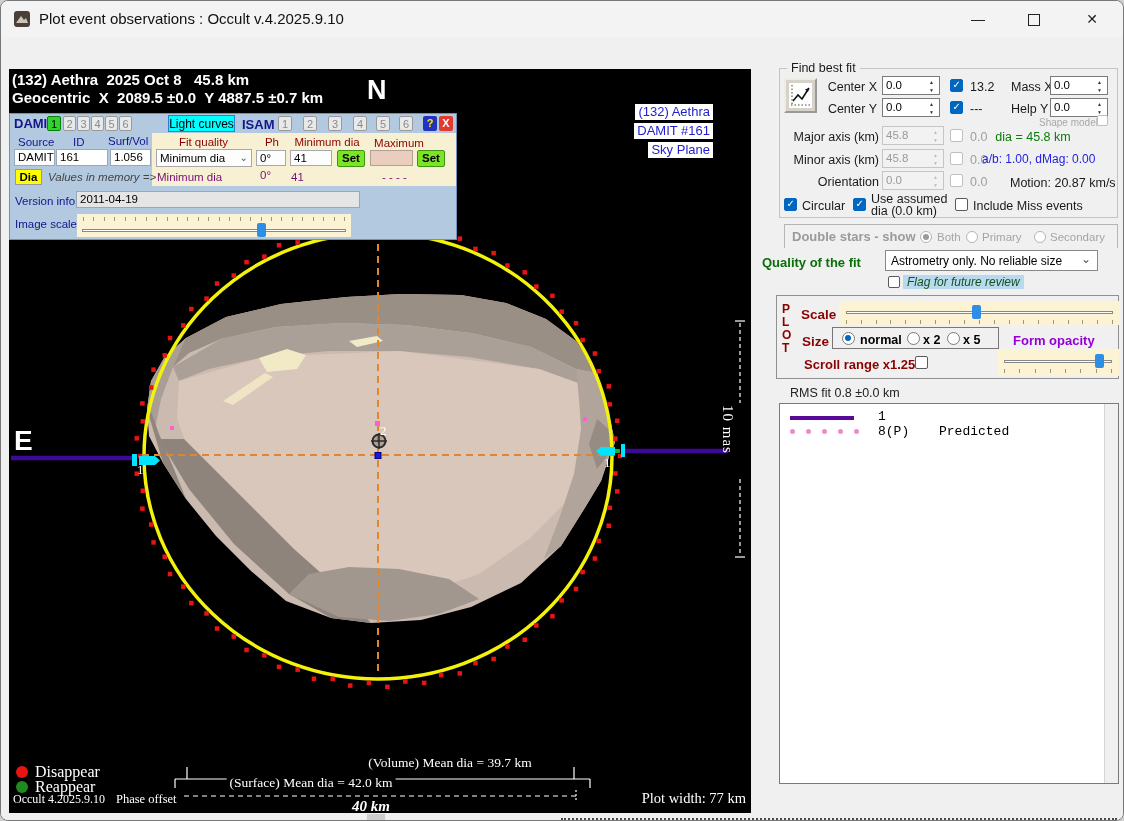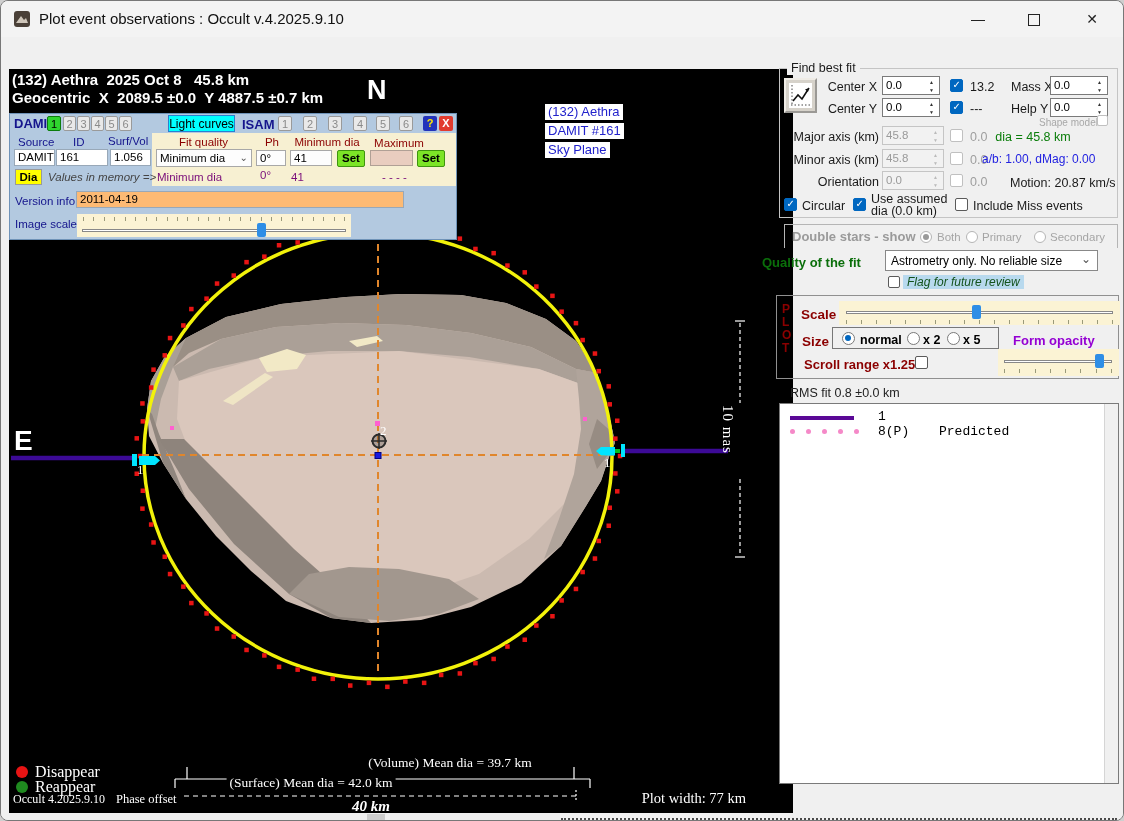--- a/index.html
+++ b/index.html
@@ -13,21 +13,21 @@
   #title-text{left:38px;top:9px;font-size:15px;color:#111;}
   .winbtn{top:0;width:46px;height:36px;text-align:center;line-height:36px;font-size:14px;color:#222;cursor:default;}
   
   #menubar{left:0;top:36px;width:1124px;height:32px;background:#f0f0f0;}
   .menuitem{font-size:15px;color:#1a1a1a;}
   #with-plot{left:10px;top:38px;width:101px;height:27px;background:#cfe8fb;border:1px solid #6aaede;
     text-align:center;line-height:27px;box-sizing:border-box;}
   .chromebtn{background:#fff;border:1px solid #444;border-radius:4px;box-sizing:border-box;
     text-align:center;box-shadow:0 1px 2px rgba(0,0,0,.25);}
   
-  #plot{left:8px;top:68px;width:742px;height:744px;background:#000;overflow:hidden;padding-left:42px;}
+  #plot{left:8px;top:68px;width:742px;height:744px;background:#000;overflow:hidden;}
   #plot svg{position:absolute;left:0;top:0;}
   .plot-txt{color:#fff;}
   .hdr{font-weight:bold;font-size:15px;white-space:pre;color:#fff;}
   .skyline{display:inline-block;background:#fff;color:#2222cc;font-size:13px;padding:0 3px;line-height:16px;margin-bottom:1px;}
   
   #mpanel{left:0px;top:44px;width:448px;height:127px;background:#b3c9e0;border:1px solid #6f93b8;box-sizing:border-box;}
   .mp-btn{background:#e9e9e9;border:1px solid #9a9a9a;color:#8a8a8a;font-size:11px;text-align:center;
     line-height:14px;border-radius:2px;box-sizing:border-box;}
   .navy{color:#14148c;}
   .dred{color:#8b0000;}
@@ -248,21 +248,21 @@
         <line x1="581" y1="710" x2="581" y2="719"></line>
         <line x1="175" y1="727" x2="567" y2="727" stroke-dasharray="5 4"></line>
         <line x1="567" y1="721" x2="567" y2="733" stroke-dasharray="2 2"></line>
       </g>
     </svg>
 
     <div class="abs hdr" style="left:3px;top:2px">(132) Aethra  2025 Oct 8   45.8 km</div>
     <div class="abs hdr" style="left:3px;top:20px">Geocentric  X  2089.5 ±0.0  Y 4887.5 ±0.7 km</div>
     <div class="abs plot-txt" style="left:358px;top:6px;font-size:27px;font-weight:bold">N</div>
     <div class="abs plot-txt" style="left:5px;top:356px;font-size:28px;font-weight:600">E</div>
-    <div class="abs" style="left:536px;top:33px;width:168px;">
+    <div class="abs" style="left:536px;top:33px;width:168px;text-align:right">
       <span class="skyline">(132) Aethra</span><br>
       <span class="skyline">DAMIT #161</span><br>
       <span class="skyline">Sky Plane</span>
     </div>
     <div class="abs serif plot-txt" style="left:710px;top:336px;height:76px;writing-mode:vertical-rl;font-size:15px;letter-spacing:1px">10 mas</div>
     <div class="abs serif plot-txt" style="left:128px;top:393px;font-size:13px">1</div>
     <div class="abs serif plot-txt" style="left:595px;top:386px;font-size:13px">1</div>
     <div class="abs serif plot-txt" style="left:371px;top:354px;font-size:13px">2</div>
     <div class="abs serif plot-txt" style="left:441px;top:686px;transform:translateX(-50%);font-size:13.5px;background:#000;padding:0 3px">(Volume) Mean dia = 39.7 km</div>
     <div class="abs serif plot-txt" style="left:302px;top:706px;transform:translateX(-50%);font-size:13.5px;background:#000;padding:0 3px">(Surface) Mean dia = 42.0 km</div>
@@ -322,21 +322,21 @@
       <span class="abs setbtn" style="left:407px;top:36px;width:28px;height:17px">Set</span>
       <span class="abs" style="left:5px;top:55px;width:27px;height:16px;background:#ffff00;border:1px solid #999;font-weight:bold;font-size:11.5px;
         text-align:center;line-height:15px;box-sizing:border-box">Dia</span>
       <span class="abs" style="left:38px;top:57px;font-style:italic;font-size:11.5px;color:#444">Values in memory =&gt;</span>
       <span class="abs purp" style="left:147px;top:57px;font-size:11.5px">Minimum dia</span>
       <span class="abs purp" style="left:250px;top:55px;font-size:11.5px">0°</span>
       <span class="abs purp" style="left:281px;top:57px;font-size:11.5px">41</span>
       <span class="abs purp" style="left:372px;top:57px;font-size:11.5px">- - - -</span>
 
       <span class="abs navy" style="left:5px;top:81px;font-size:11.5px">Version info</span>
-      <span class="abs cell" style="left:66px;top:77px;width:328px;height:17px;background:#fdba74">2011-04-19</span>
+      <span class="abs cell" style="left:66px;top:77px;width:284px;height:17px;background:#e5e5e5">2011-04-19</span>
       <span class="abs navy" style="left:5px;top:104px;font-size:11.5px">Image scale</span>
       <div class="abs slbox" style="left:67px;top:100px;width:274px;height:23px">
         <div id="ticks-imgscale" class="abs" style="left:6px;top:3px;width:262px;height:5px">
             <span class="tick" style="left: 0px;"></span>
             <span class="tick" style="left: 10.4px;"></span>
             <span class="tick" style="left: 20.9px;"></span>
             <span class="tick" style="left: 31.3px;"></span>
             <span class="tick" style="left: 41.8px;"></span>
             <span class="tick" style="left: 52.2px;"></span>
             <span class="tick" style="left: 62.6px;"></span>

